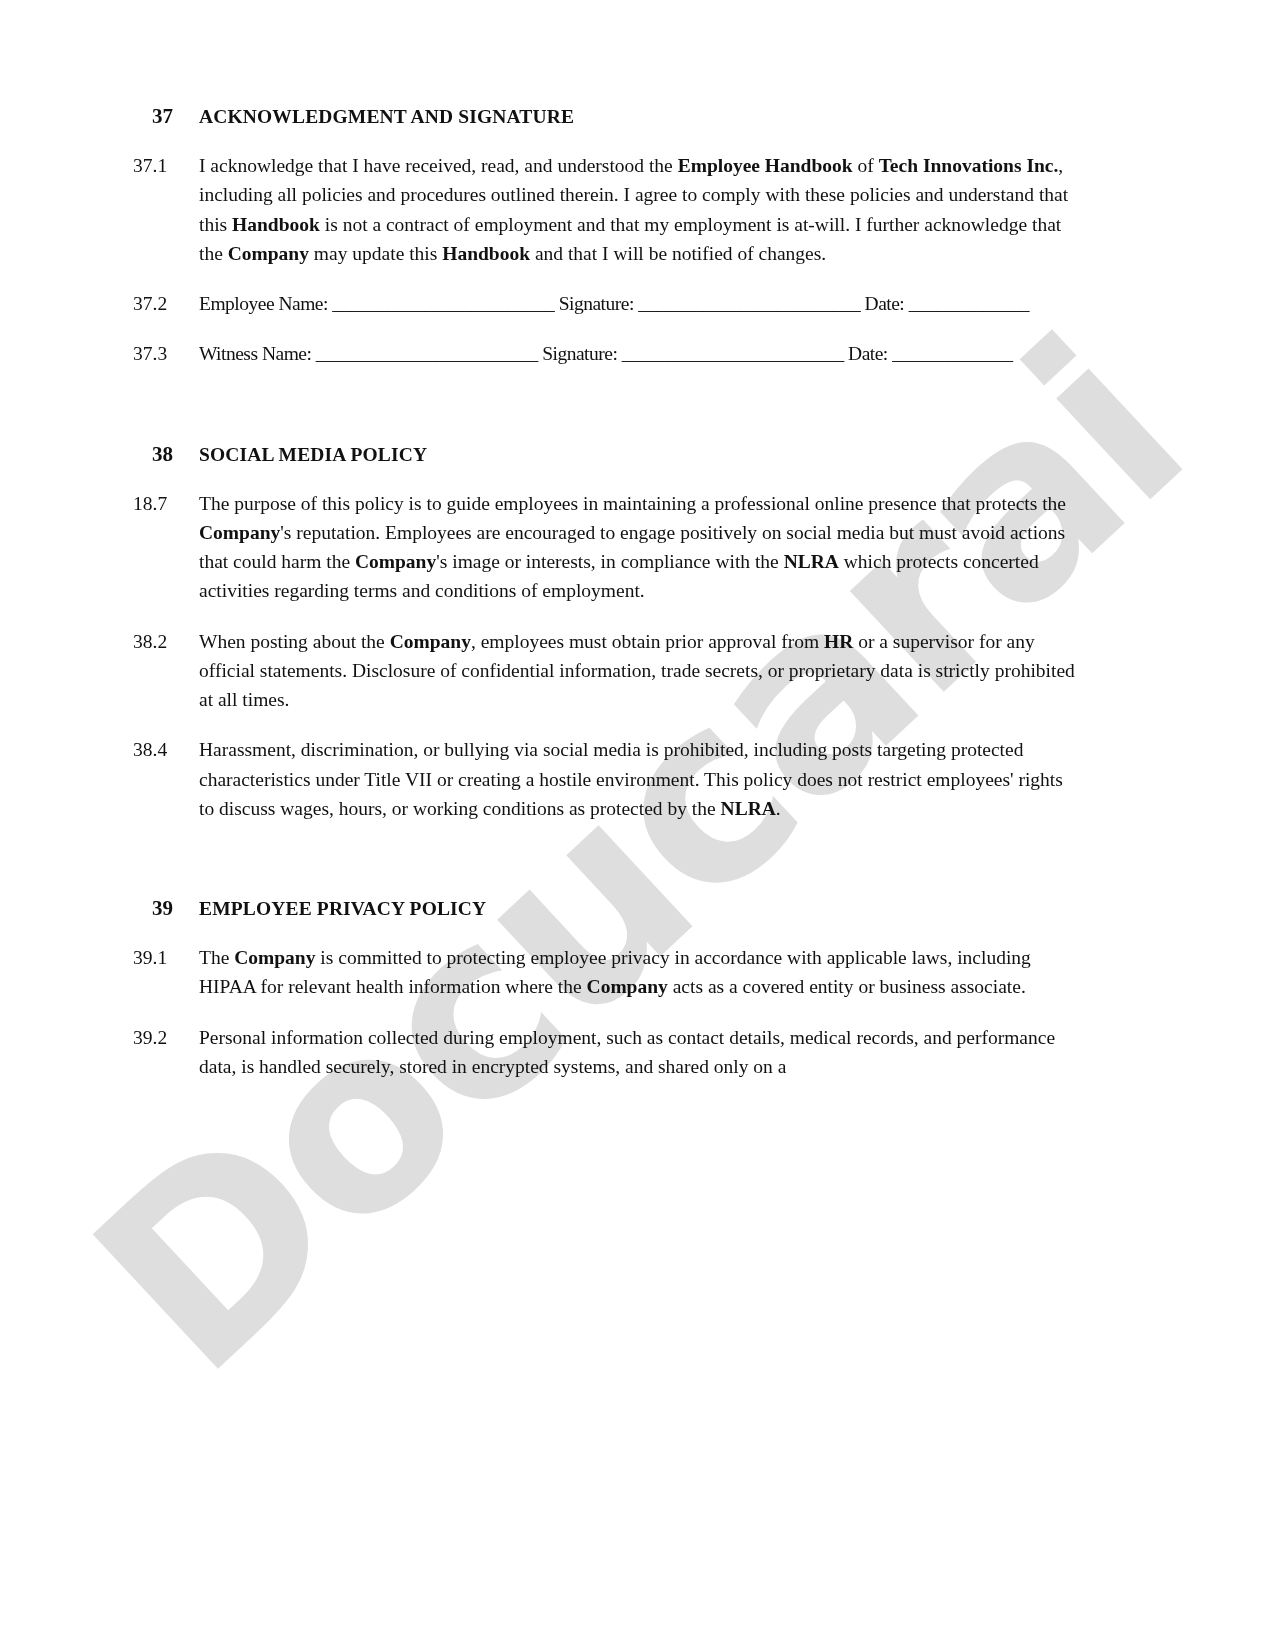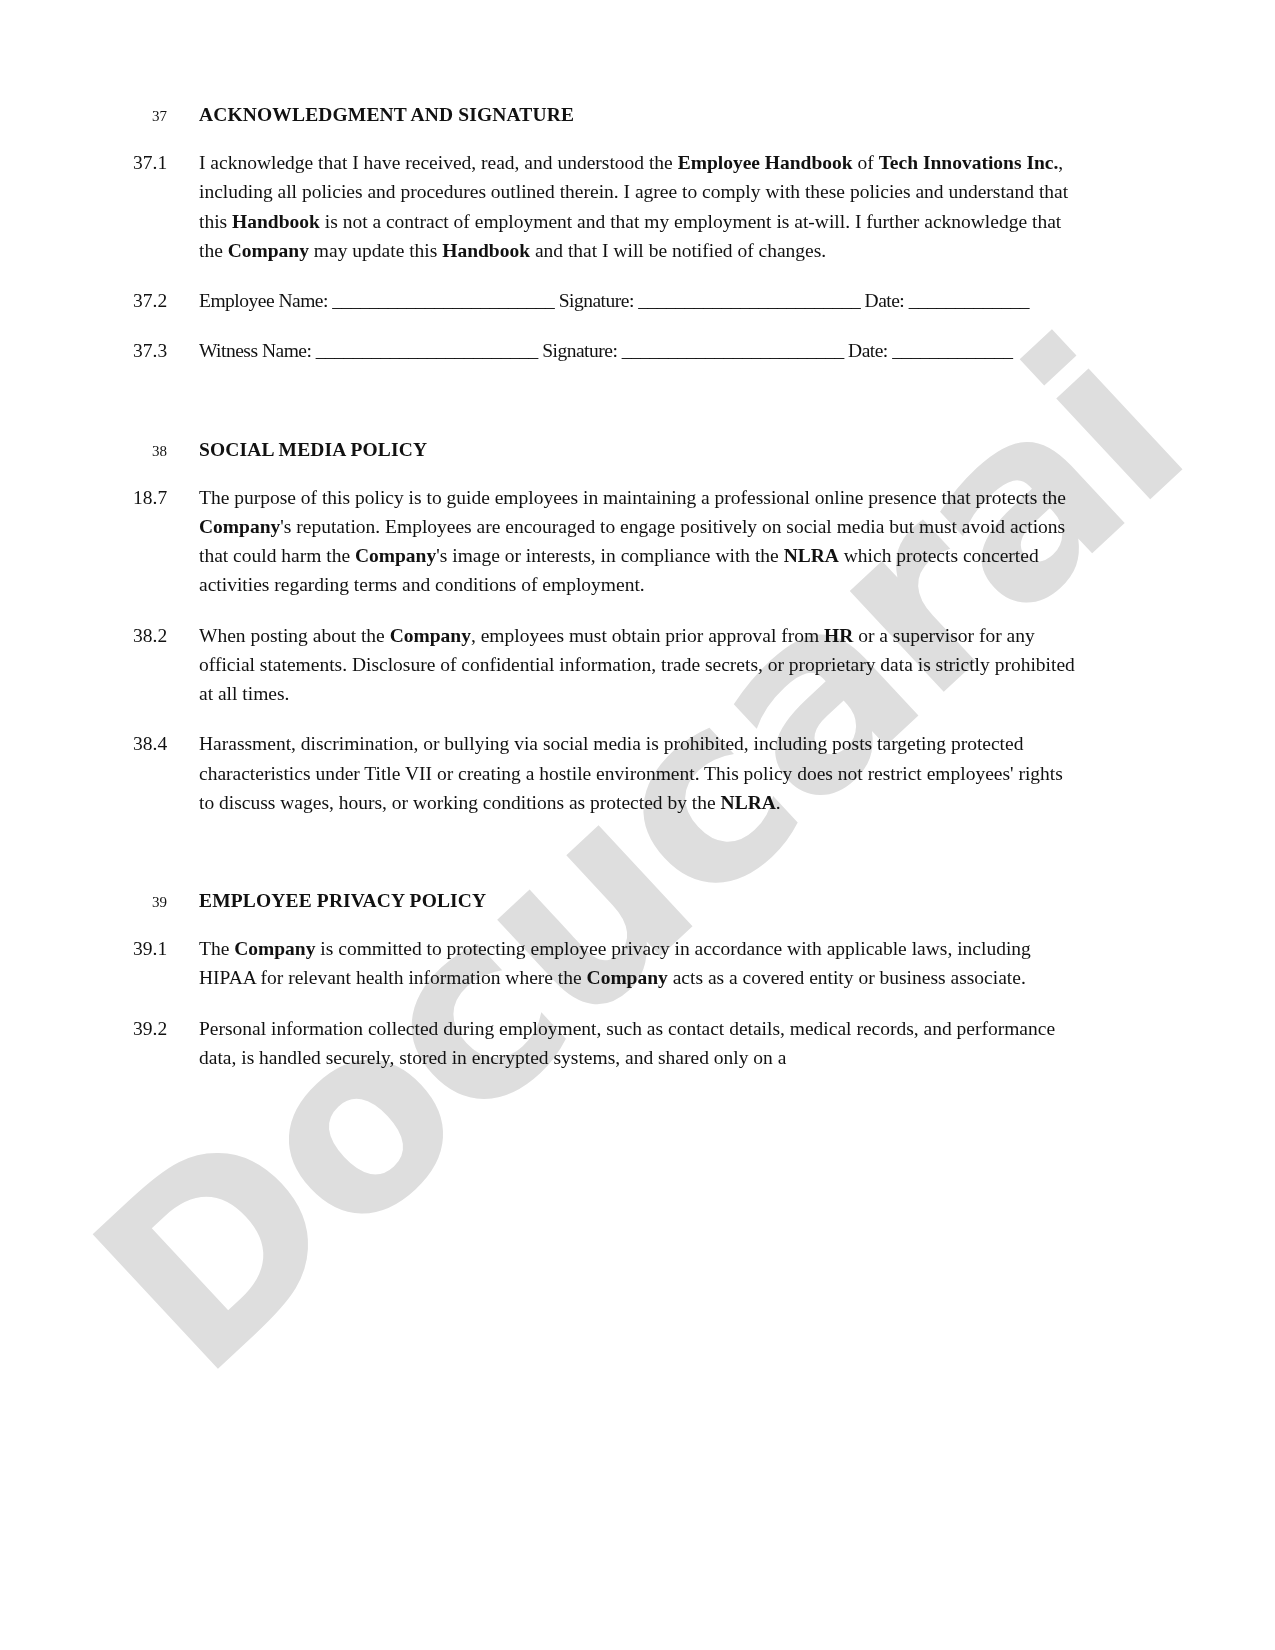--- a/index.html
+++ b/index.html
@@ -53,22 +53,22 @@
   }
 
   
   .section-head {
     display: flex;
     align-items: baseline;
     margin: 0 0 22px 0;
     padding-left: 19px;
   }
   .section-head .num {
-    font-weight: 400;
-    font-size: 15px;
+    font-weight: 700;
+    font-size: 21px;
     width: 47px;
     flex: 0 0 47px;
   }
   .section-head .title {
     font-weight: 700;
     font-size: 19.5px;
     letter-spacing: 0.15px;
     text-align: right;
   }
 

